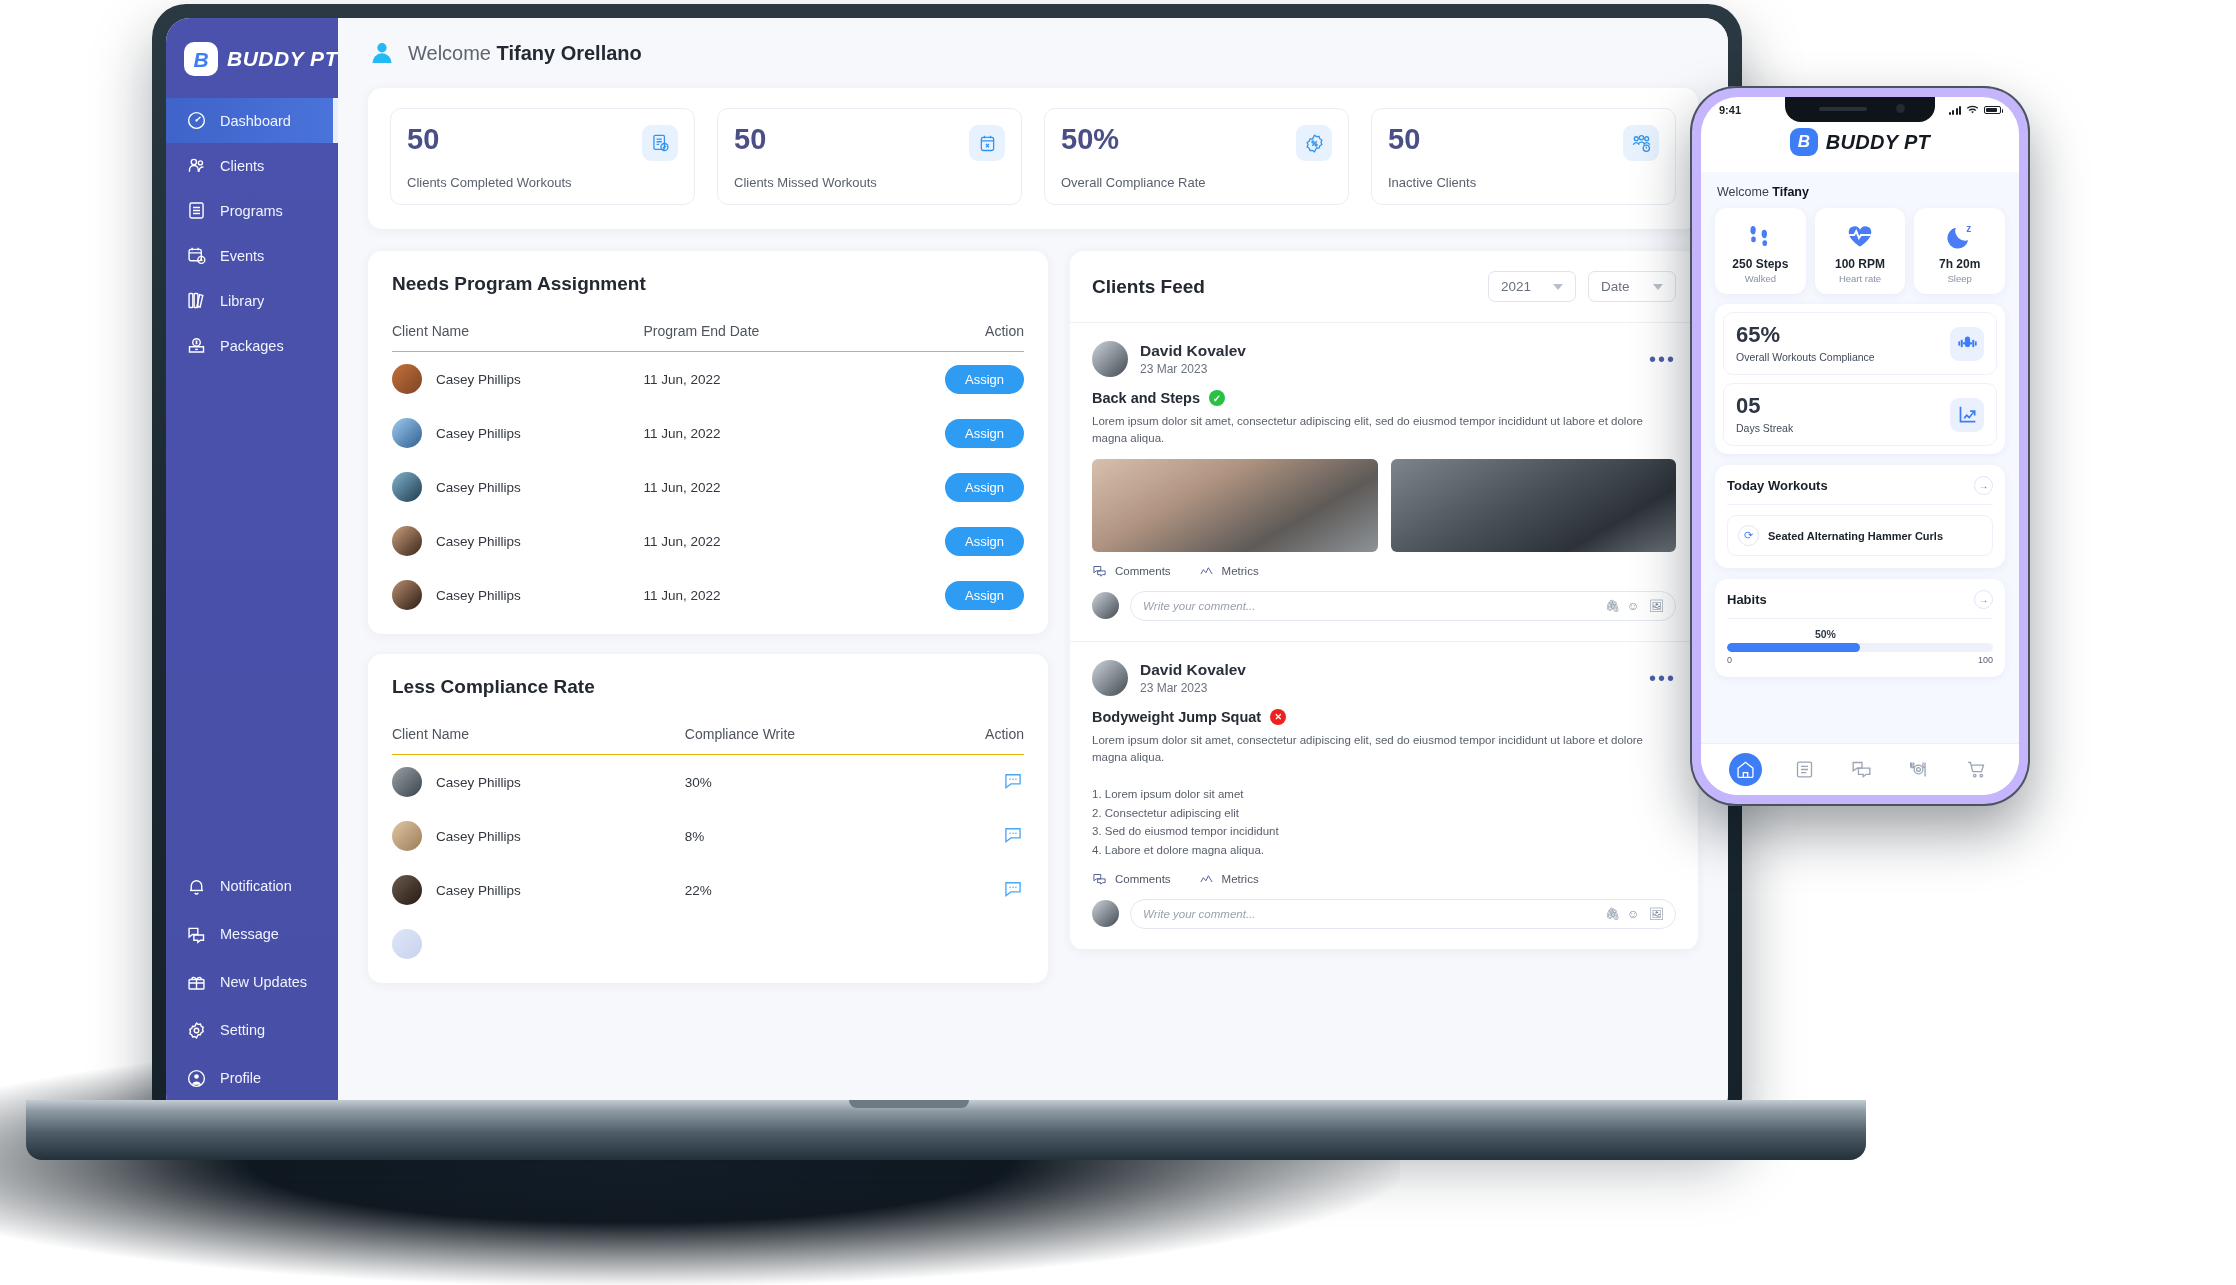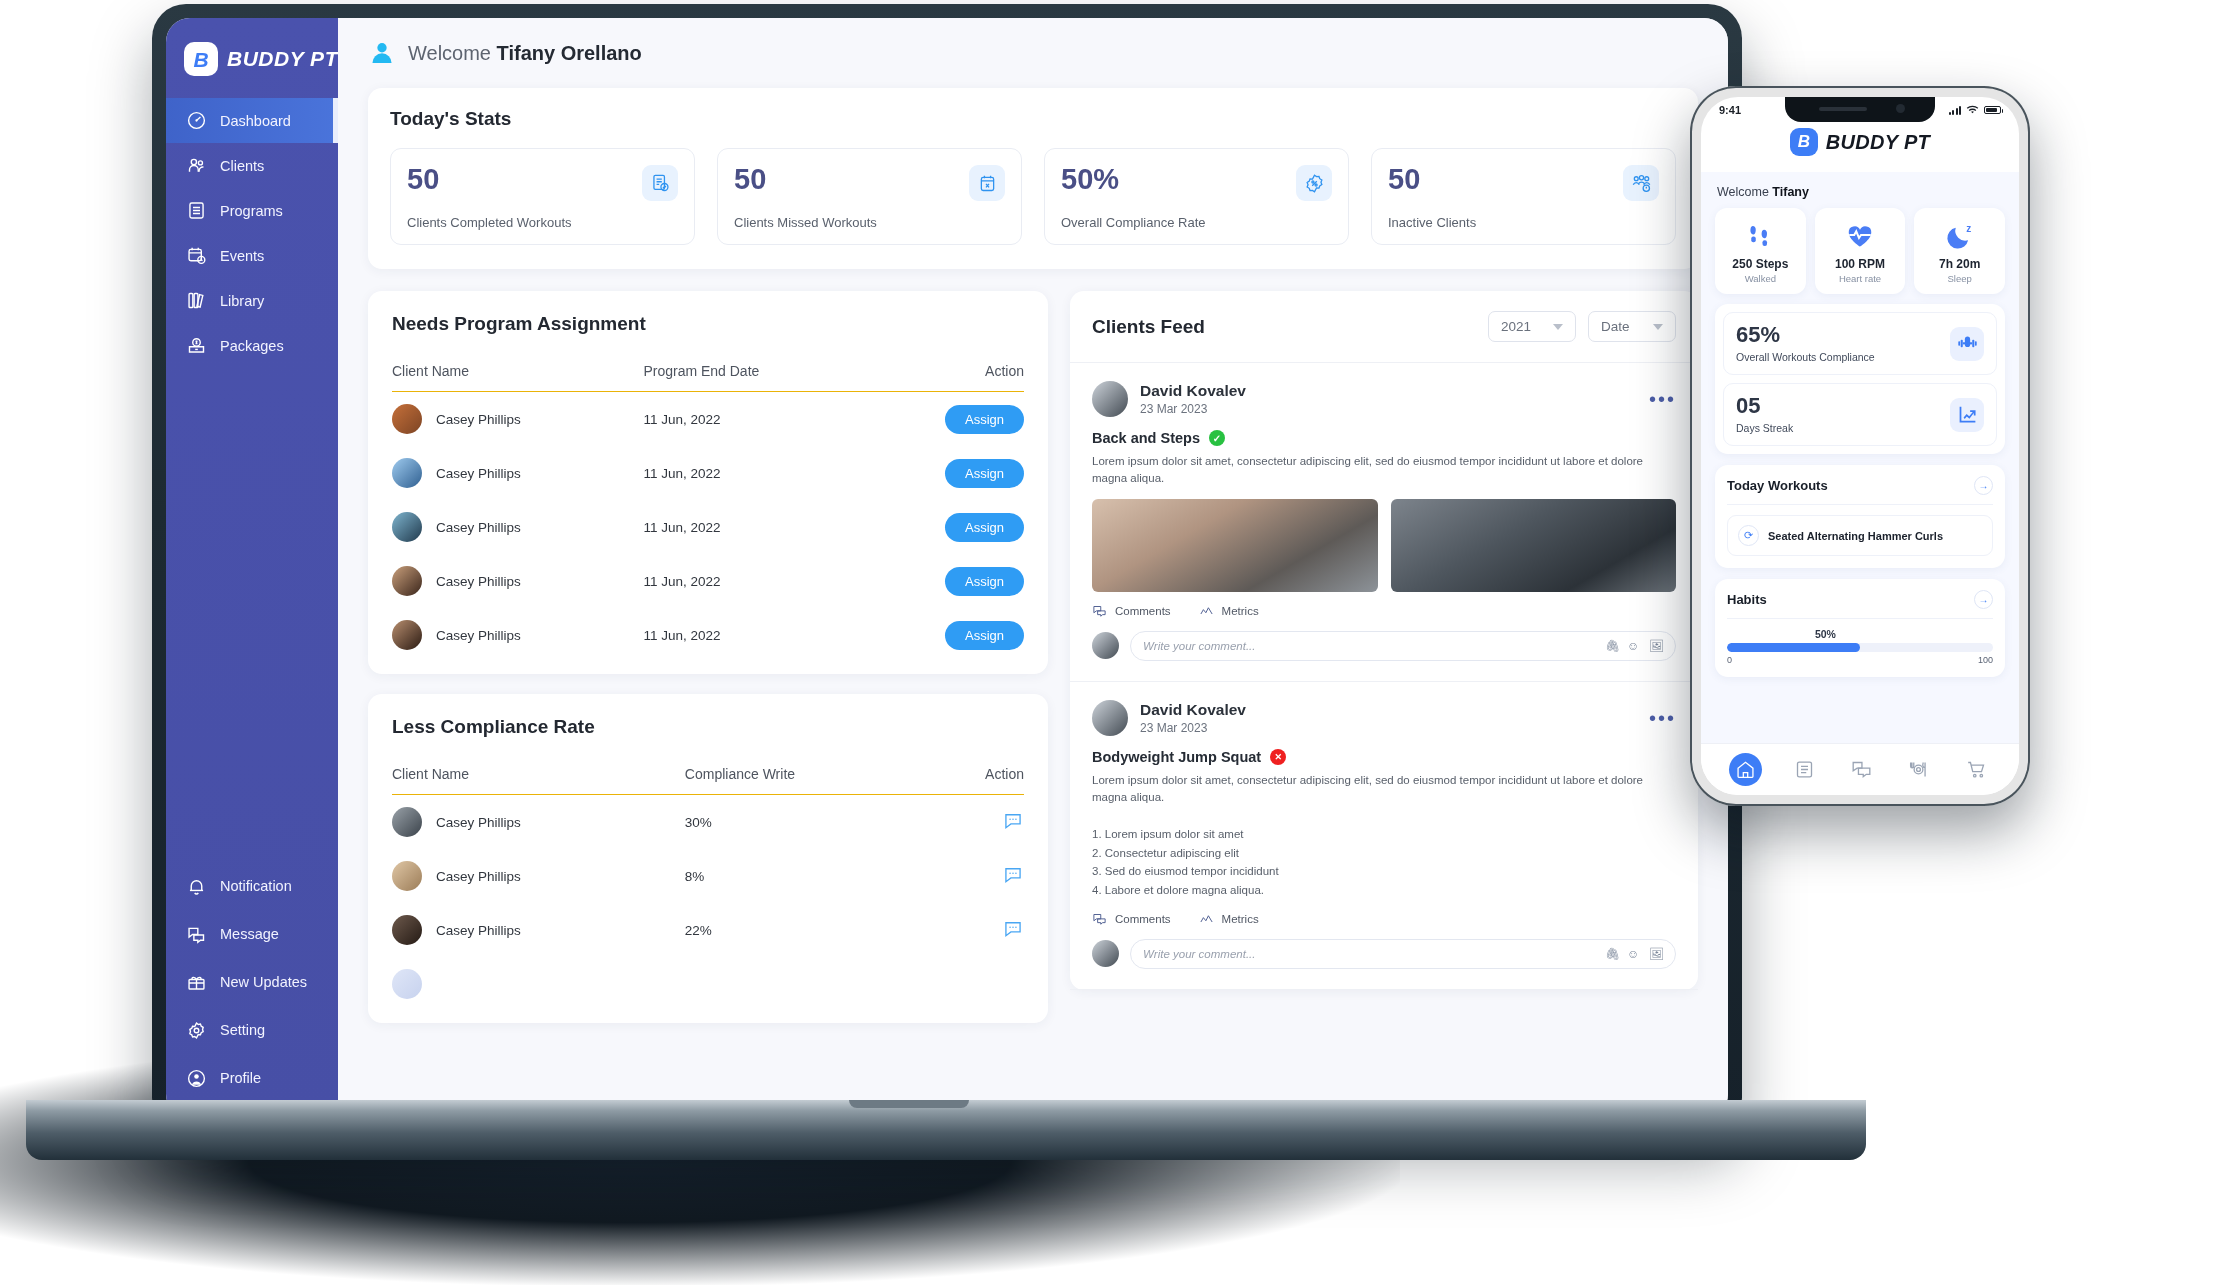--- a/index.html
+++ b/index.html
@@ -154,21 +154,21 @@
   .c-box{
     flex:1 1 auto;border:1px solid #e3e7f0;border-radius:16px;height:30px;display:flex;
     align-items:center;padding:0 12px;gap:8px;
   }
   .c-ph{ flex:1 1 auto;font-size:11.5px;color:#9aa1ae;font-style:italic; }
   .c-ic{ width:14px;height:14px;color:#7a8699;font-size:12px; }
 
   
   #phone{
     position:absolute; left:1690px; top:86px; width:340px; height:720px;
-    background:#e5e5e5; border-radius:46px; padding:11px;
+    background:#c4b5fd; border-radius:46px; padding:11px;
     box-shadow:0 26px 55px rgba(10,20,30,.40), 0 0 0 2px #49545c inset;
   }
   #phone-screen{
     width:100%;height:100%;background:#ffffff;border-radius:37px;overflow:hidden;
     position:relative; display:flex; flex-direction:column;
   }
   .notch{
     position:absolute;left:50%;transform:translateX(-50%);top:0;width:150px;height:25px;
     background:#0e1419;border-radius:0 0 16px 16px;z-index:5;
   }
@@ -375,21 +375,20 @@
                 <path d="M3.8 20.5a8.2 8.2 0 0 1 16.4 0z" fill="#23b9f2"></path>
               </svg>
           </span>
           <div class="welcome">
             <span>Welcome</span>
             <b>Tifany Orellano</b>
           </div>
         </div>
 
         <section class="panel stats-panel">
-          <div class="panel-title">Today's Stats</div>
           <div class="stat-row">
 
             <div class="stat-card">
               <div class="stat-top">
                 <div class="stat-num">50</div>
                 <div class="stat-ic">
                     <svg viewBox="0 0 24 24">
                       <rect x="4.5" y="2.8" width="12" height="16" rx="1.6"></rect>
                       <path d="M7.5 7h6M7.5 10h6M7.5 13h3"></path>
                       <circle cx="16.5" cy="16" r="4"></circle>

